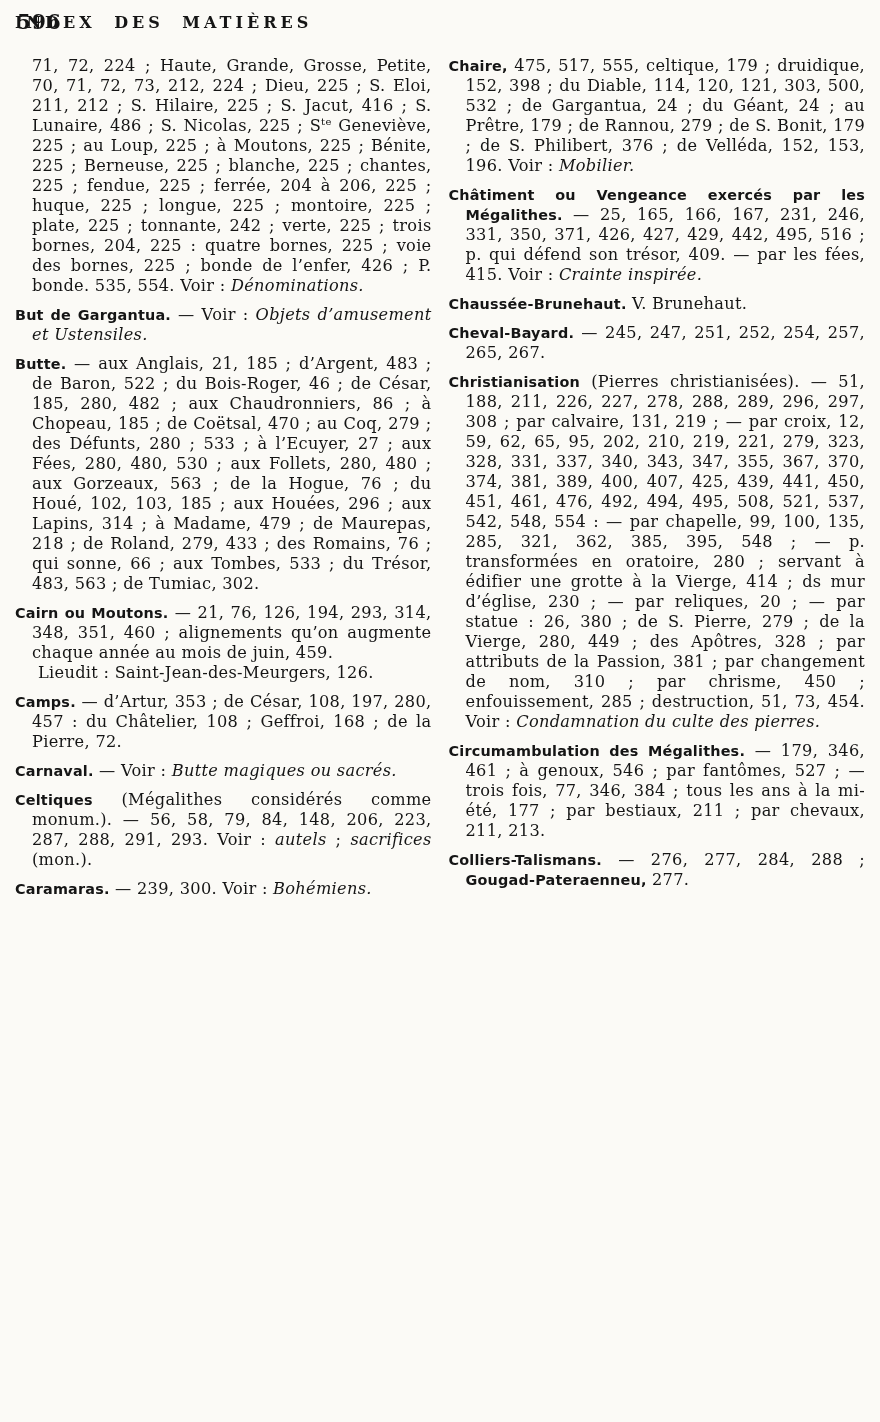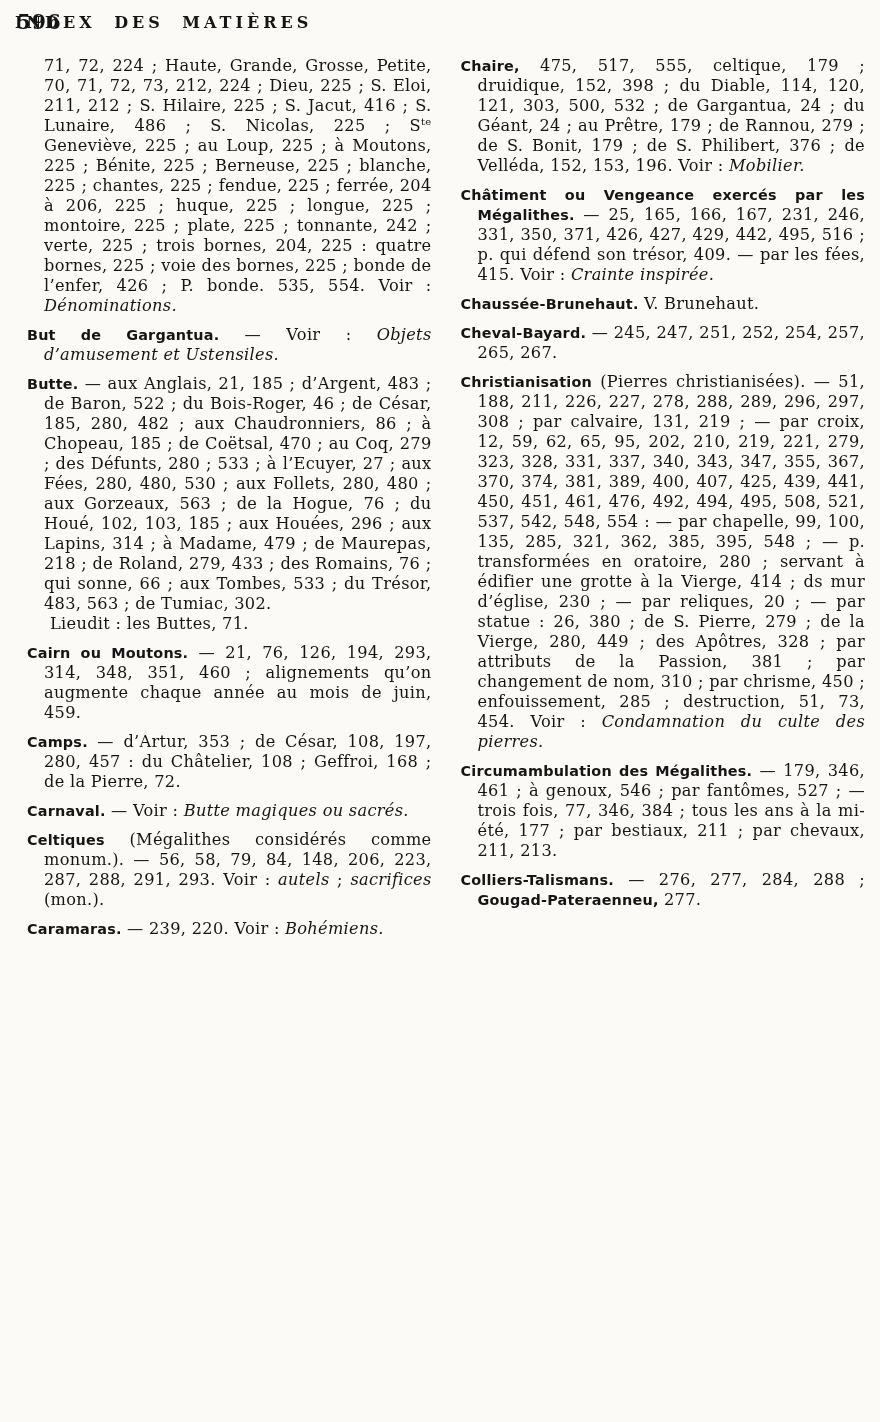--- a/index.html
+++ b/index.html
@@ -17,21 +17,21 @@
   }
   .title {
     position: absolute; left: 0; right: 4px; top: 3px;
     font-size: 16px; font-weight: 700;
     letter-spacing: 4px; word-spacing: 9px;
   }
   .columns { display: flex; gap: 17px; margin-top: 14px; }
   .col { flex: 1 1 0; min-width: 0; }
   .entry {
     text-align: justify; font-size: 16.2px; line-height: 20px;
-    letter-spacing: 0.3px; margin: 0 0 9px 12px;
+    letter-spacing: 0.3px; margin: 0 0 9px 0;
   }
   .entry p { margin: 0; padding-left: 17px; text-indent: -17px; }
   .entry.cont p { text-indent: 0; }
   .entry p.sub { text-indent: 6px; }
   .b {
     font-weight: 700; font-family: "DejaVu Sans", sans-serif;
     font-size: 14.4px; letter-spacing: 0.2px;
   }
   .i { font-style: italic; }
   .sup { vertical-align: super; font-size: 10px; line-height: 0; }
@@ -47,36 +47,36 @@
   <div class="columns">
     <div class="col" id="col-left">
         <div class="entry cont">
           <p><span class="">71, 72, 224 ; Haute, Grande, Grosse, Petite, 70, 71, 72, 73, 212, 224 ; Dieu, 225 ; S. Eloi, 211, 212 ; S. Hilaire, 225 ; S. Jacut, 416 ; S. Lunaire, 486 ; S. Nicolas, 225 ; S</span><span class="sup">te</span><span class=""> Geneviève, 225 ; au Loup, 225 ; à Moutons, 225 ; Bénite, 225 ; Berneuse, 225 ; blanche, 225 ; chantes, 225 ; fendue, 225 ; ferrée, 204 à 206, 225 ; huque, 225 ; longue, 225 ; montoire, 225 ; plate, 225 ; tonnante, 242 ; verte, 225 ; trois bornes, 204, 225 : quatre bornes, 225 ; voie des bornes, 225 ; bonde de l’enfer, 426 ; P. bonde. 535, 554. Voir : </span><span class="i">Dénominations.</span></p>
         </div>
         <div class="entry">
           <p><span class="b">But de Gargantua.</span><span class=""> — Voir : </span><span class="i">Objets d’amusement et Ustensiles.</span></p>
         </div>
         <div class="entry">
           <p><span class="b">Butte.</span><span class=""> — aux Anglais, 21, 185 ; d’Argent, 483 ; de Baron, 522 ; du Bois-Roger, 46 ; de César, 185, 280, 482 ; aux Chaudronniers, 86 ; à Chopeau, 185 ; de Coëtsal, 470 ; au Coq, 279 ; des Défunts, 280 ; 533 ; à l’Ecuyer, 27 ; aux Fées, 280, 480, 530 ; aux Follets, 280, 480 ; aux Gorzeaux, 563 ; de la Hogue, 76 ; du Houé, 102, 103, 185 ; aux Houées, 296 ; aux Lapins, 314 ; à Madame, 479 ; de Maurepas, 218 ; de Roland, 279, 433 ; des Romains, 76 ; qui sonne, 66 ; aux Tombes, 533 ; du Trésor, 483, 563 ; de Tumiac, 302.</span></p>
-          <p class="sub"><span class="">Lieudit : les Buttes, 71.</span></p>
         </div>
         <div class="entry">
           <p><span class="b">Cairn ou Moutons.</span><span class=""> — 21, 76, 126, 194, 293, 314, 348, 351, 460 ; alignements qu’on augmente chaque année au mois de juin, 459.</span></p>
+          <p class="sub"><span class="">Lieudit : Saint-Jean-des-Meurgers, 126.</span></p>
         </div>
         <div class="entry">
           <p><span class="b">Camps.</span><span class=""> — d’Artur, 353 ; de César, 108, 197, 280, 457 : du Châtelier, 108 ; Geffroi, 168 ; de la Pierre, 72.</span></p>
         </div>
         <div class="entry">
           <p><span class="b">Carnaval.</span><span class=""> — Voir : </span><span class="i">Butte magiques ou sacrés.</span></p>
         </div>
         <div class="entry">
           <p><span class="b">Celtiques</span><span class=""> (Mégalithes considérés comme monum.). — 56, 58, 79, 84, 148, 206, 223, 287, 288, 291, 293. Voir : </span><span class="i">autels</span><span class=""> ; </span><span class="i">sacrifices</span><span class=""> (mon.).</span></p>
         </div>
         <div class="entry">
-          <p><span class="b">Caramaras.</span><span class=""> — 239, 220. Voir : </span><span class="i">Bohémiens.</span></p>
+          <p><span class="b">Caramaras.</span><span class=""> — 239, 300. Voir : </span><span class="i">Bohémiens.</span></p>
         </div>
       </div>
     <div class="col" id="col-right">
         <div class="entry">
           <p><span class="b">Chaire,</span><span class=""> 475, 517, 555, celtique, 179 ; druidique, 152, 398 ; du Diable, 114, 120, 121, 303, 500, 532 ; de Gargantua, 24 ; du Géant, 24 ; au Prêtre, 179 ; de Rannou, 279 ; de S. Bonit, 179 ; de S. Philibert, 376 ; de Velléda, 152, 153, 196. Voir : </span><span class="i">Mobilier.</span></p>
         </div>
         <div class="entry">
           <p><span class="b">Châtiment ou Vengeance exercés par les Mégalithes.</span><span class=""> — 25, 165, 166, 167, 231, 246, 331, 350, 371, 426, 427, 429, 442, 495, 516 ; p. qui défend son trésor, 409. — par les fées, 415. Voir : </span><span class="i">Crainte inspirée.</span></p>
         </div>
         <div class="entry">

